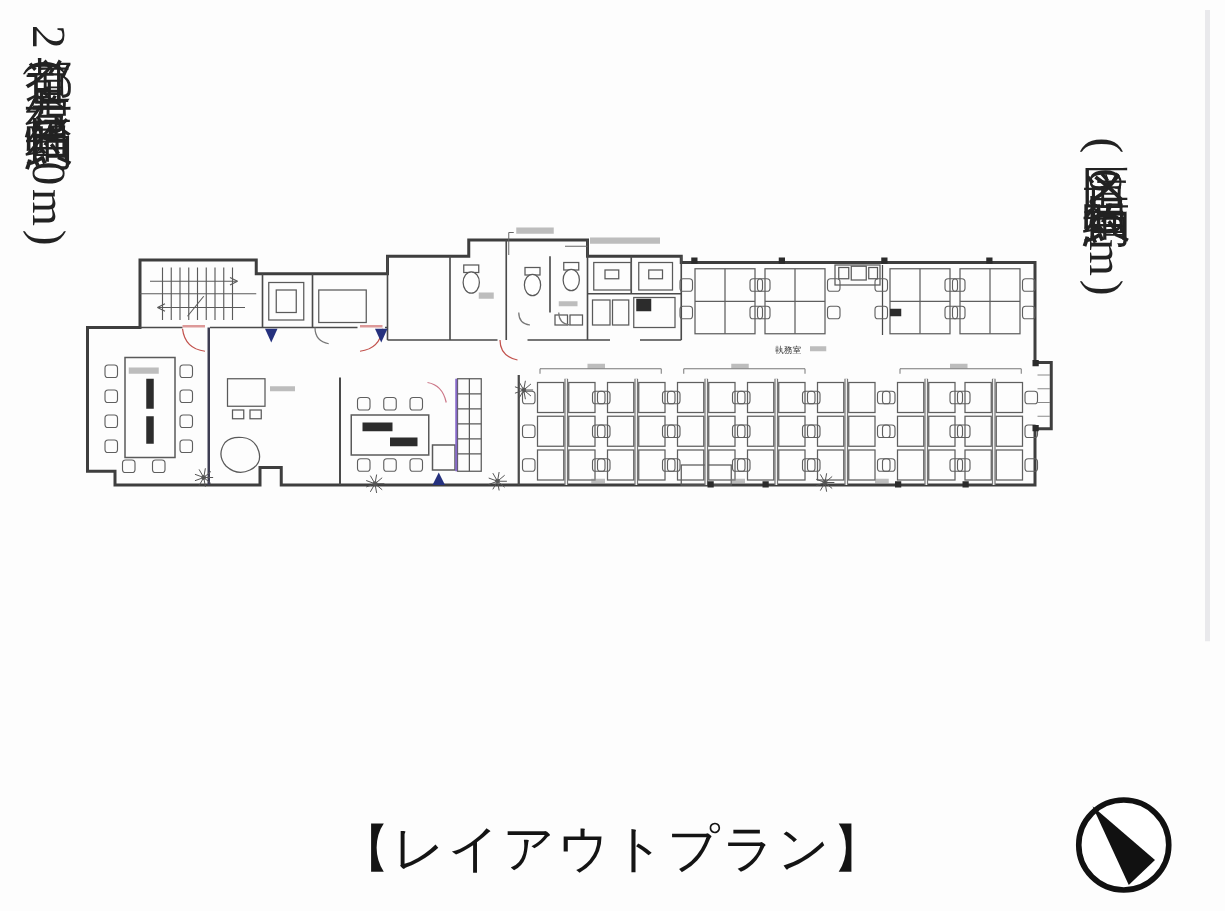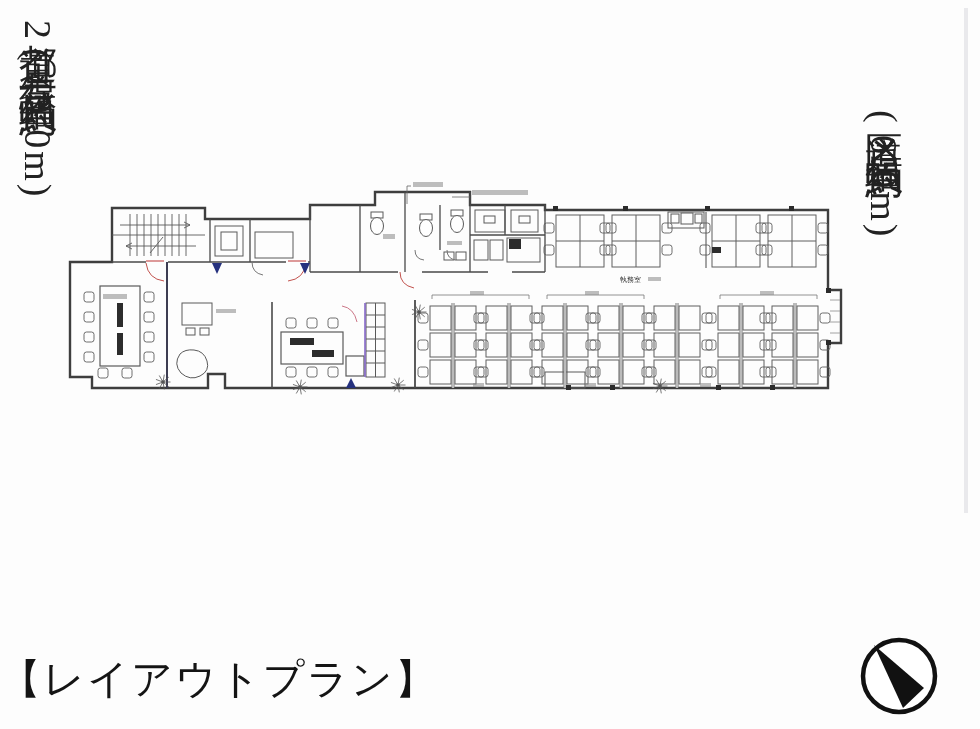--- a/index.html
+++ b/index.html
@@ -7,21 +7,21 @@
     width:980px;height:729px;position:relative;background:#fdfdfd;
     font-family:"Liberation Serif","DejaVu Serif",serif;color:#1c1c1c;overflow:hidden;
   }
   .vtext{
     position:absolute;writing-mode:vertical-rl;text-orientation:mixed;
     font-size:38px;letter-spacing:3px;color:#222;white-space:nowrap;
   }
   #left-road{left:12px;top:14px;}
   #right-road{left:858px;top:104px;}
   #caption{
-    position:absolute;left:0;right:0;top:652px;text-align:left;
+    position:absolute;left:0;right:0;top:652px;text-align:center;
     font-size:41px;letter-spacing:2px;color:#141414;font-weight:500;
   }
   #plan-wrap{position:absolute;left:0;top:0;}
   .scan-edge{position:absolute;left:964px;top:8px;width:4px;height:505px;background:#e9e9ec;}
 </style>
 </head>
 <body>
 
 <div class="scan-edge"></div>
 

